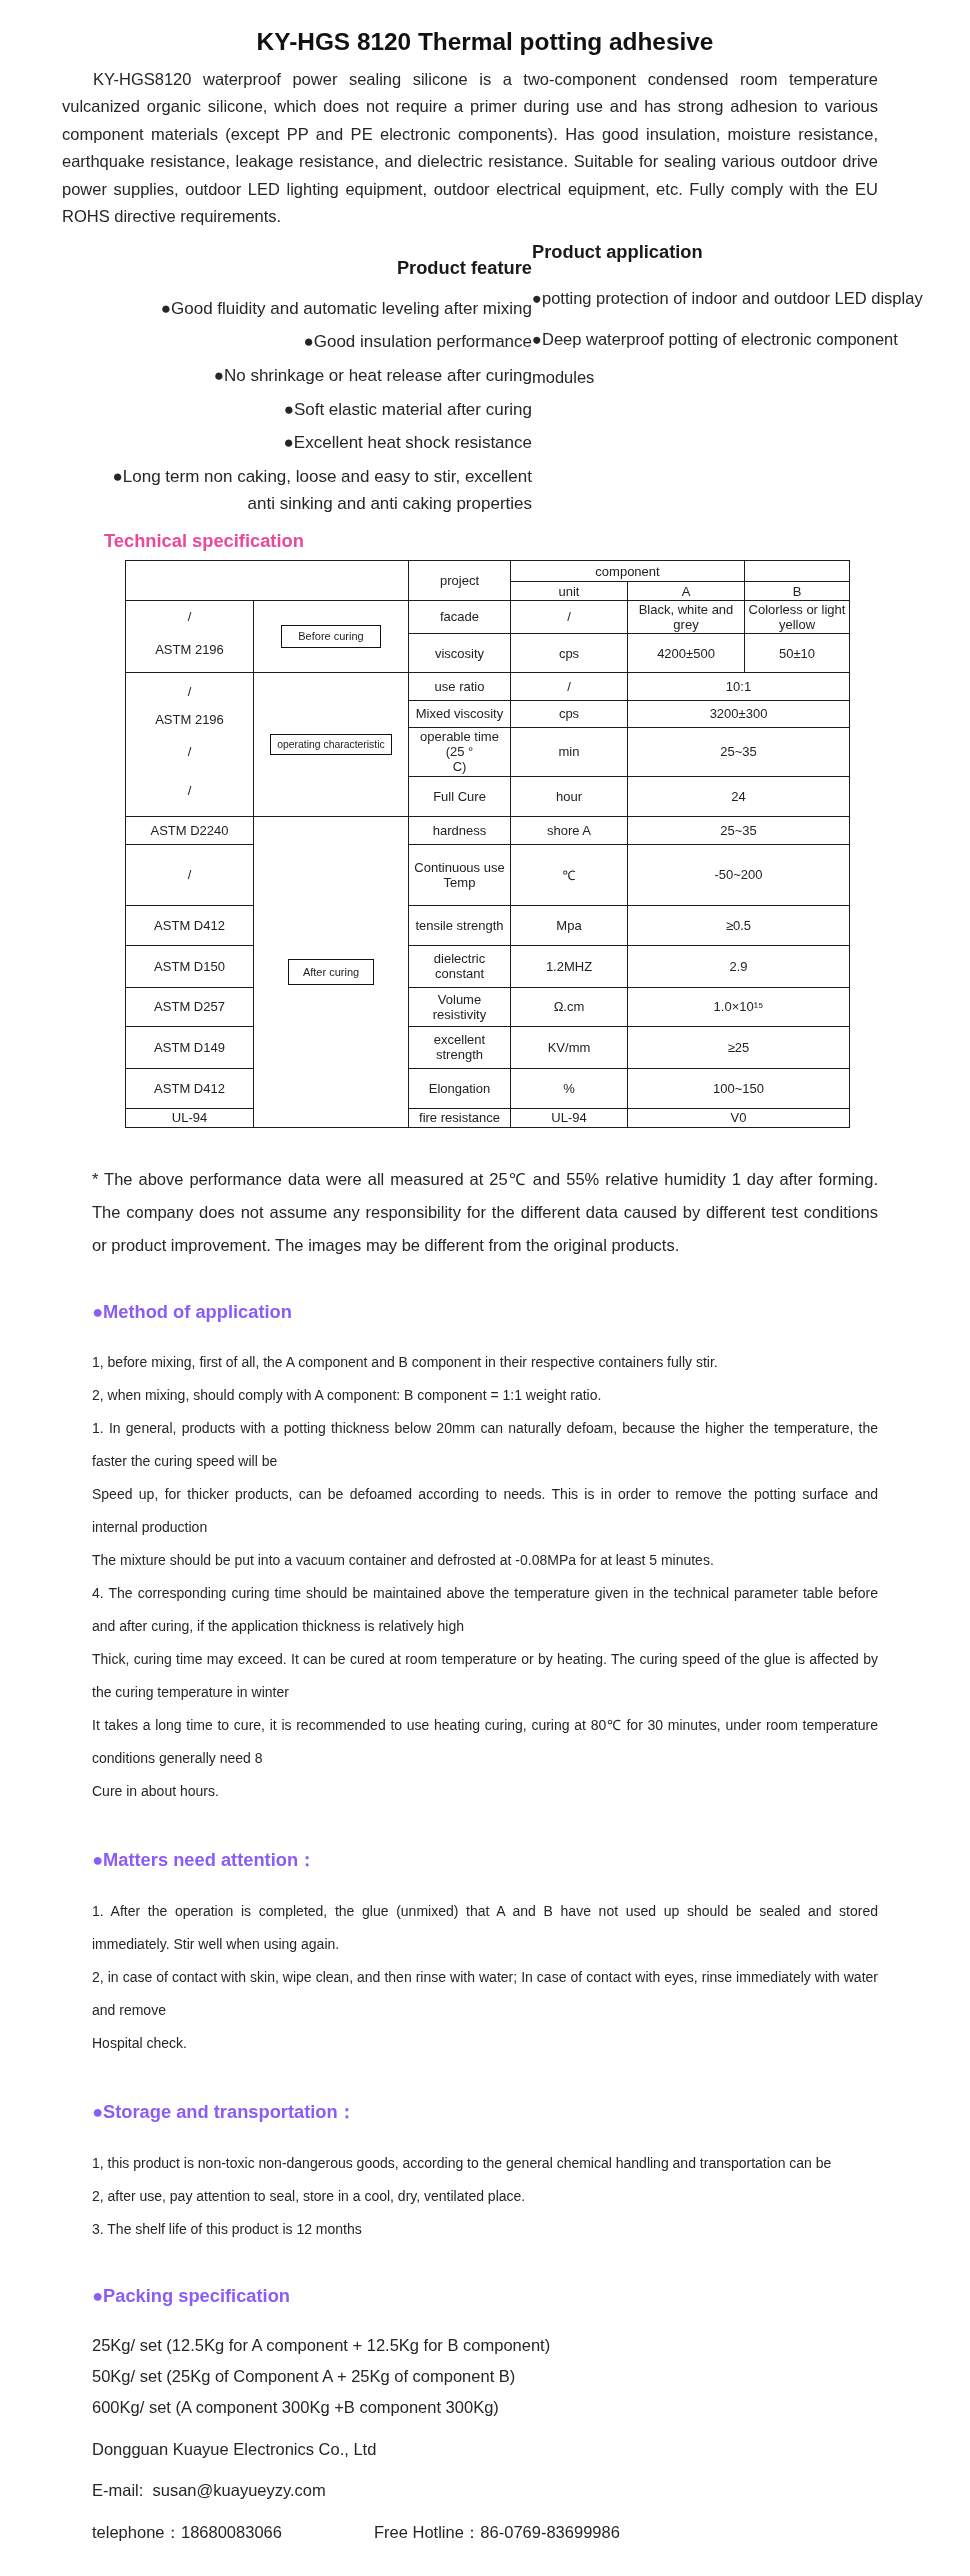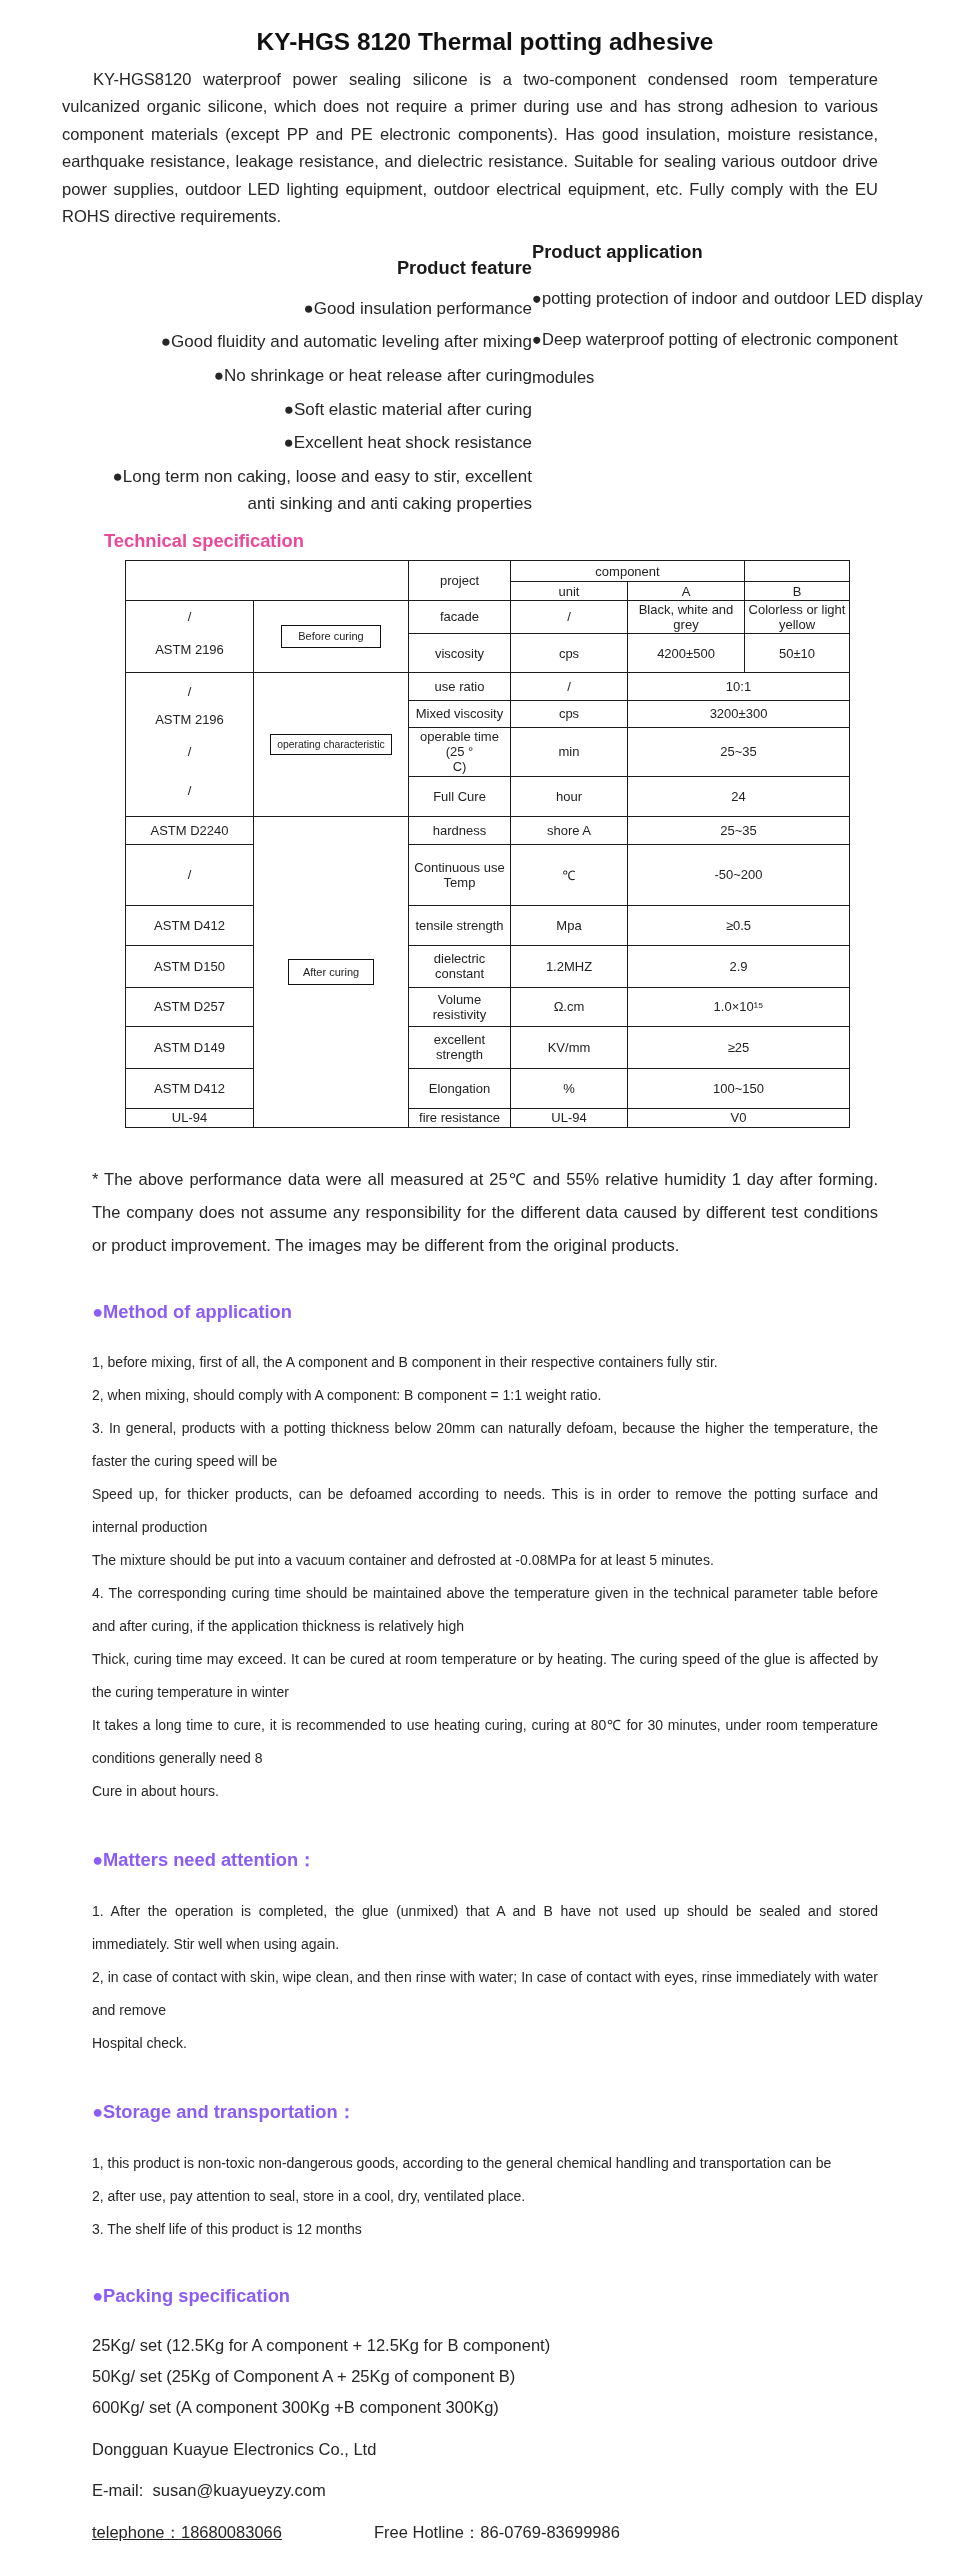--- a/index.html
+++ b/index.html
@@ -30,37 +30,37 @@
   .stagebox{display:inline-block;border:1.8px solid #111;padding:4.9px 16px;font-size:11px;color:#222;}
   .stagebox.op{border-width:1.2px;padding:3.7px 6.1px;font-size:10.4px;}
   .stagebox.af{padding:6.1px 13.4px;}
   p.note{margin:35px 92px 0 92px;font-size:16.5px;line-height:33px;text-align:justify;}
   section.block{margin:0 92px 0 92px;}
   h2.dot{font-size:18.3px;font-weight:bold;color:#8b5cf6;margin:39px 0 23px 0;}
   section.block p.body{font-size:14px;line-height:33px;text-align:justify;margin:0;}
   section.block p.pack{font-size:16.5px;line-height:31px;text-align:left;margin:0;}
   p.company{font-size:16.5px;margin:17px 0 0 0;}
   p.contact{font-size:16.5px;margin:22px 0 0 0;white-space:pre-wrap;}
-  p.contact .cleft{display:inline-block;width:282px;white-space:pre-wrap;text-decoration:underline;}
+  p.contact .cleft{display:inline-block;width:282px;white-space:pre-wrap;}
 </style>
 </head>
 <body>
 
 <div class="page">
 
   <h1 class="title">KY-HGS 8120 Thermal potting adhesive</h1>
 
   <p class="intro">KY-HGS8120 waterproof power sealing silicone is a two-component condensed room temperature vulcanized organic silicone, which does not require a primer during use and has strong adhesion to various component materials (except PP and PE electronic components). Has good insulation, moisture resistance, earthquake resistance, leakage resistance, and dielectric resistance. Suitable for sealing various outdoor drive power supplies, outdoor LED lighting equipment, outdoor electrical equipment, etc. Fully comply with the EU ROHS directive requirements.</p>
 
   <div class="cols">
     <div class="col-left">
       <h2 class="colhead">Product feature</h2>
       <ul class="plain">
+        <li>●Good fluidity and automatic leveling after mixing</li>
         <li>●Good insulation performance</li>
-        <li>●Good fluidity and automatic leveling after mixing</li>
         <li>●No shrinkage or heat release after curing</li>
         <li>●Soft elastic material after curing</li>
         <li>●Excellent heat shock resistance</li>
         <li>●Long term non caking, loose and easy to stir, excellent anti sinking and anti caking properties</li>
       </ul>
     </div>
     <div class="col-right">
       <h2 class="colhead">Product application</h2>
       <ul class="plain">
         <li>●potting protection of indoor and outdoor LED display</li>
@@ -198,21 +198,21 @@
       </tr>
     </tbody>
   </table>
 
   <p class="note">* The above performance data were all measured at 25℃ and 55% relative humidity 1 day after forming. The company does not assume any responsibility for the different data caused by different test conditions or product improvement. The images may be different from the original products.</p>
 
   <section class="block">
     <h2 class="dot">●Method of application</h2>
     <p class="body">1, before mixing, first of all, the A component and B component in their respective containers fully stir.</p>
     <p class="body">2, when mixing, should comply with A component: B component = 1:1 weight ratio.</p>
-    <p class="body">3. In general, products with a potting thickness below 20mm can naturally defoam, because the higher the temperature, the faster the curing speed will be</p>
+    <p class="body">1. In general, products with a potting thickness below 20mm can naturally defoam, because the higher the temperature, the faster the curing speed will be</p>
     <p class="body">Speed up, for thicker products, can be defoamed according to needs. This is in order to remove the potting surface and internal production</p>
     <p class="body">The mixture should be put into a vacuum container and defrosted at -0.08MPa for at least 5 minutes.</p>
     <p class="body">4. The corresponding curing time should be maintained above the temperature given in the technical parameter table before and after curing, if the application thickness is relatively high</p>
     <p class="body">Thick, curing time may exceed. It can be cured at room temperature or by heating. The curing speed of the glue is affected by the curing temperature in winter</p>
     <p class="body">It takes a long time to cure, it is recommended to use heating curing, curing at 80℃ for 30 minutes, under room temperature conditions generally need 8</p>
     <p class="body">Cure in about hours.</p>
   </section>
 
   <section class="block">
     <h2 class="dot">●Matters need attention：</h2>

